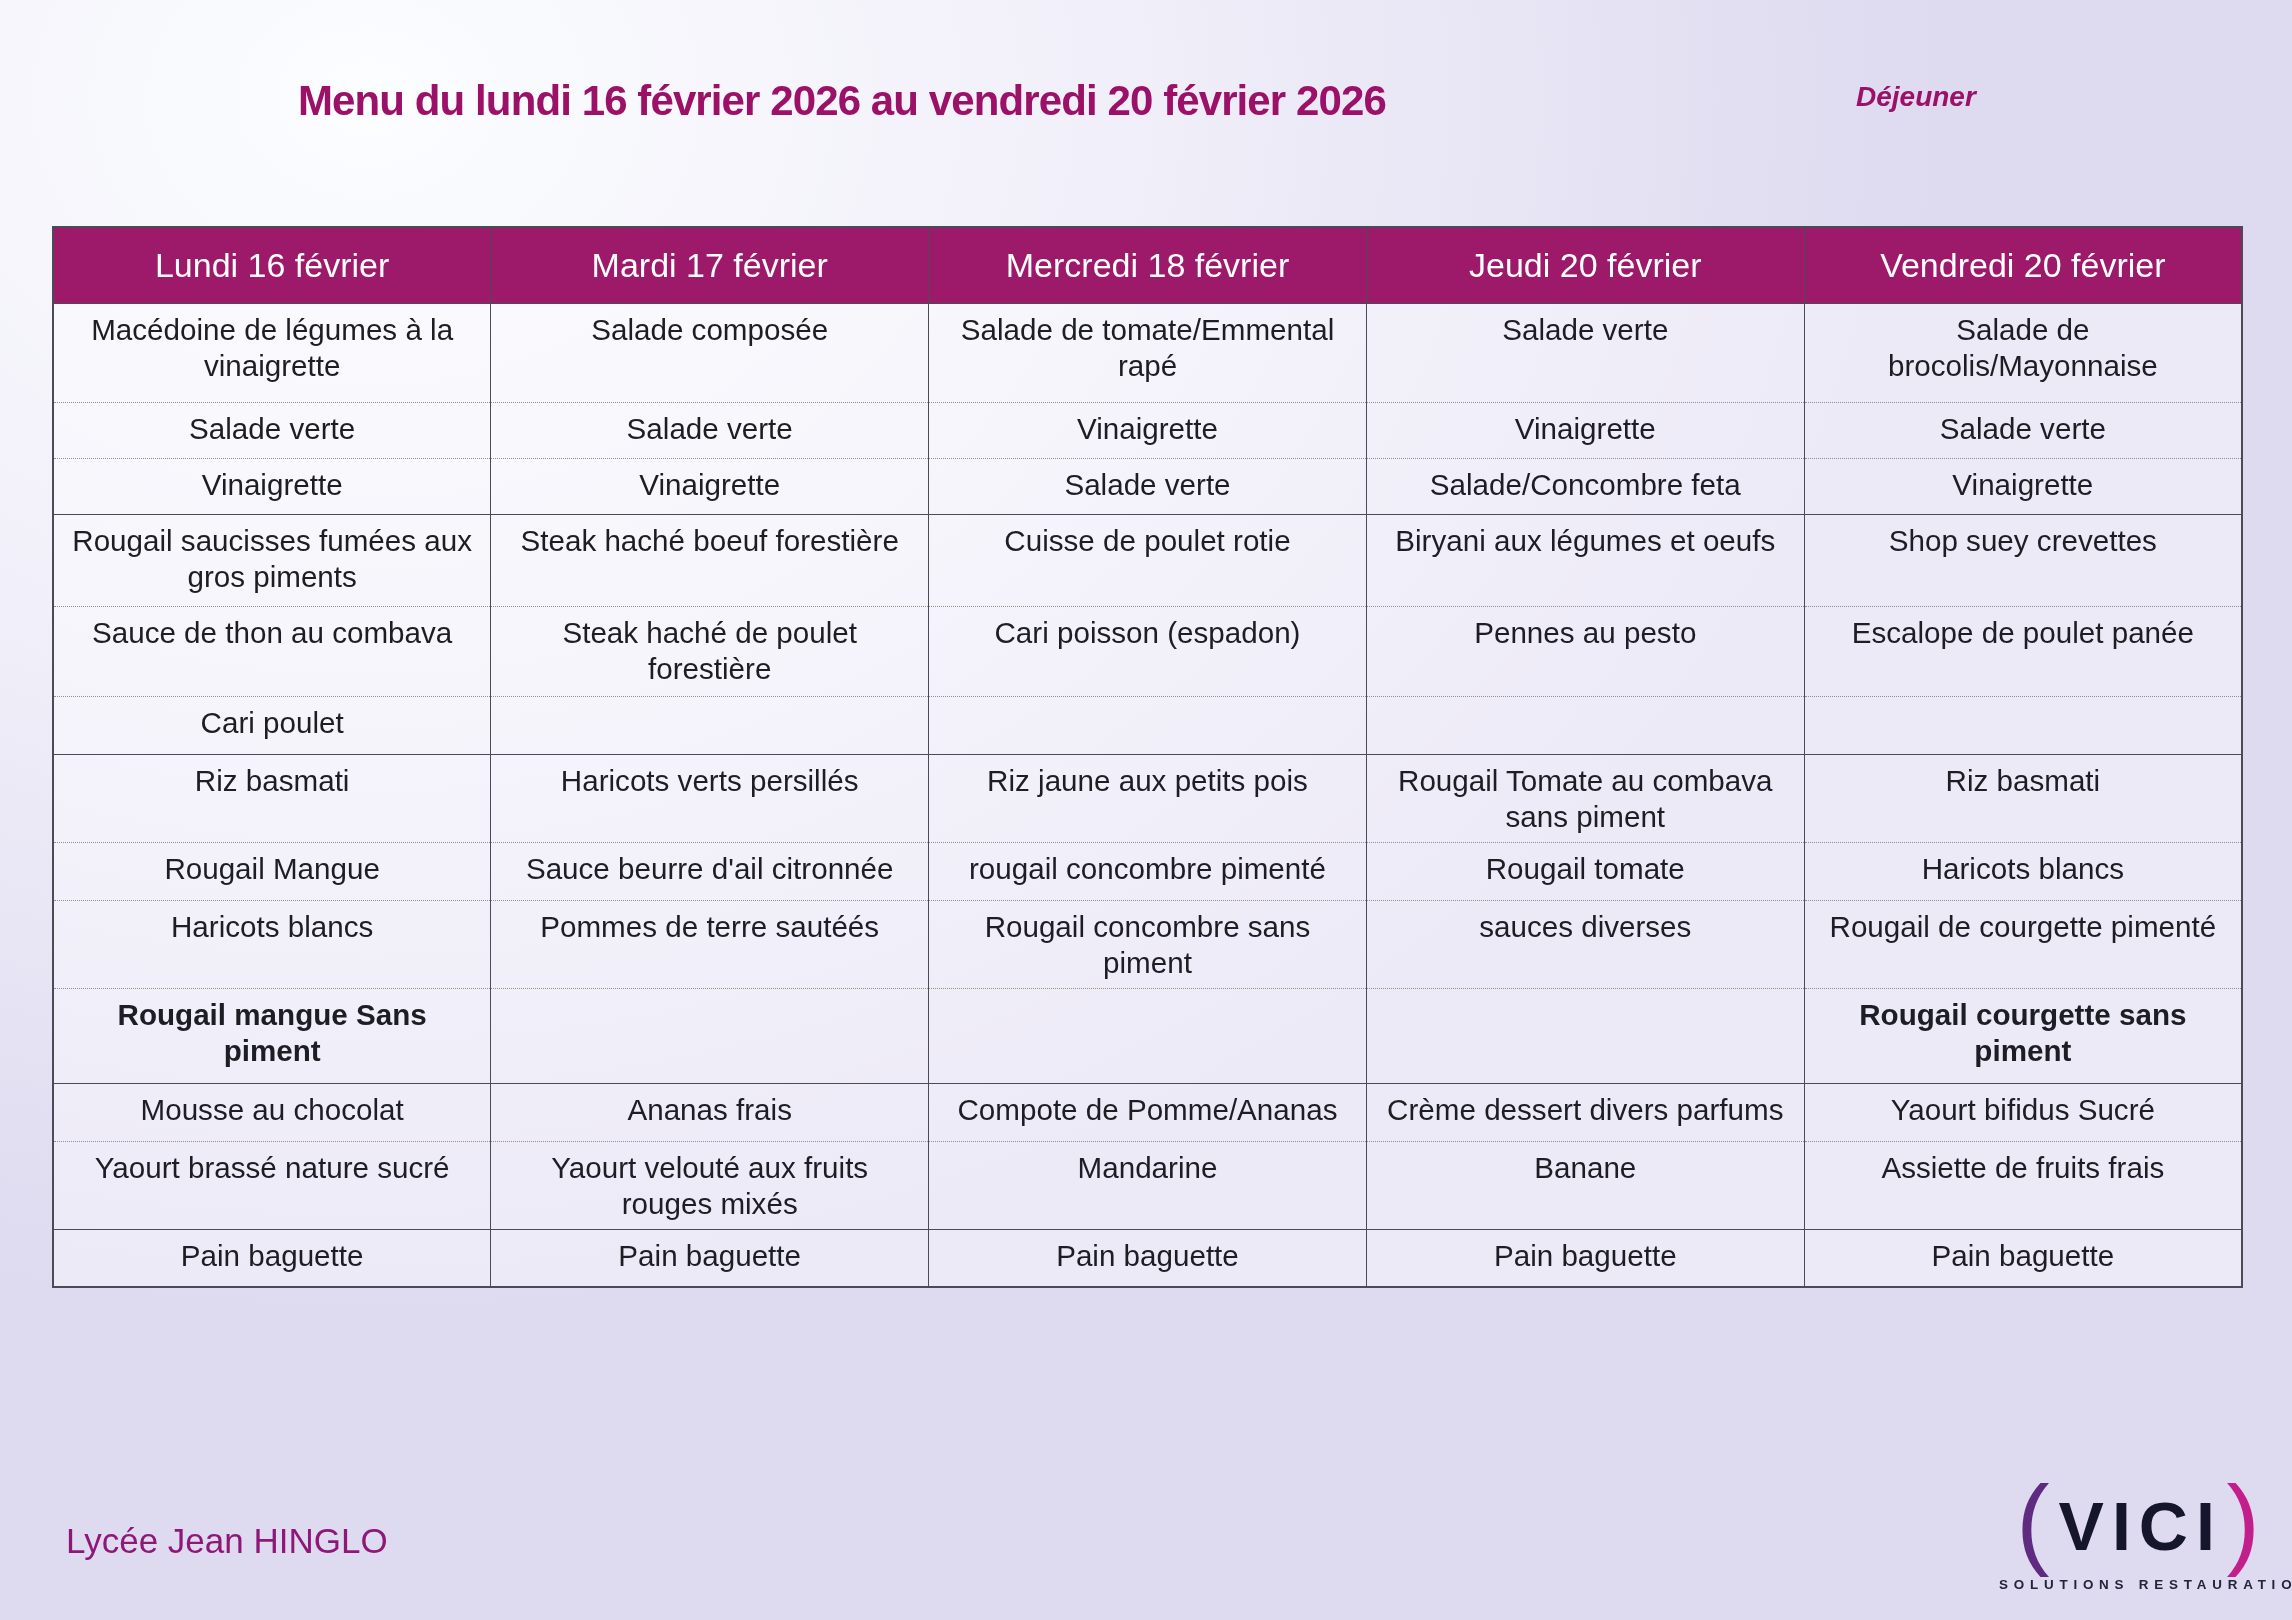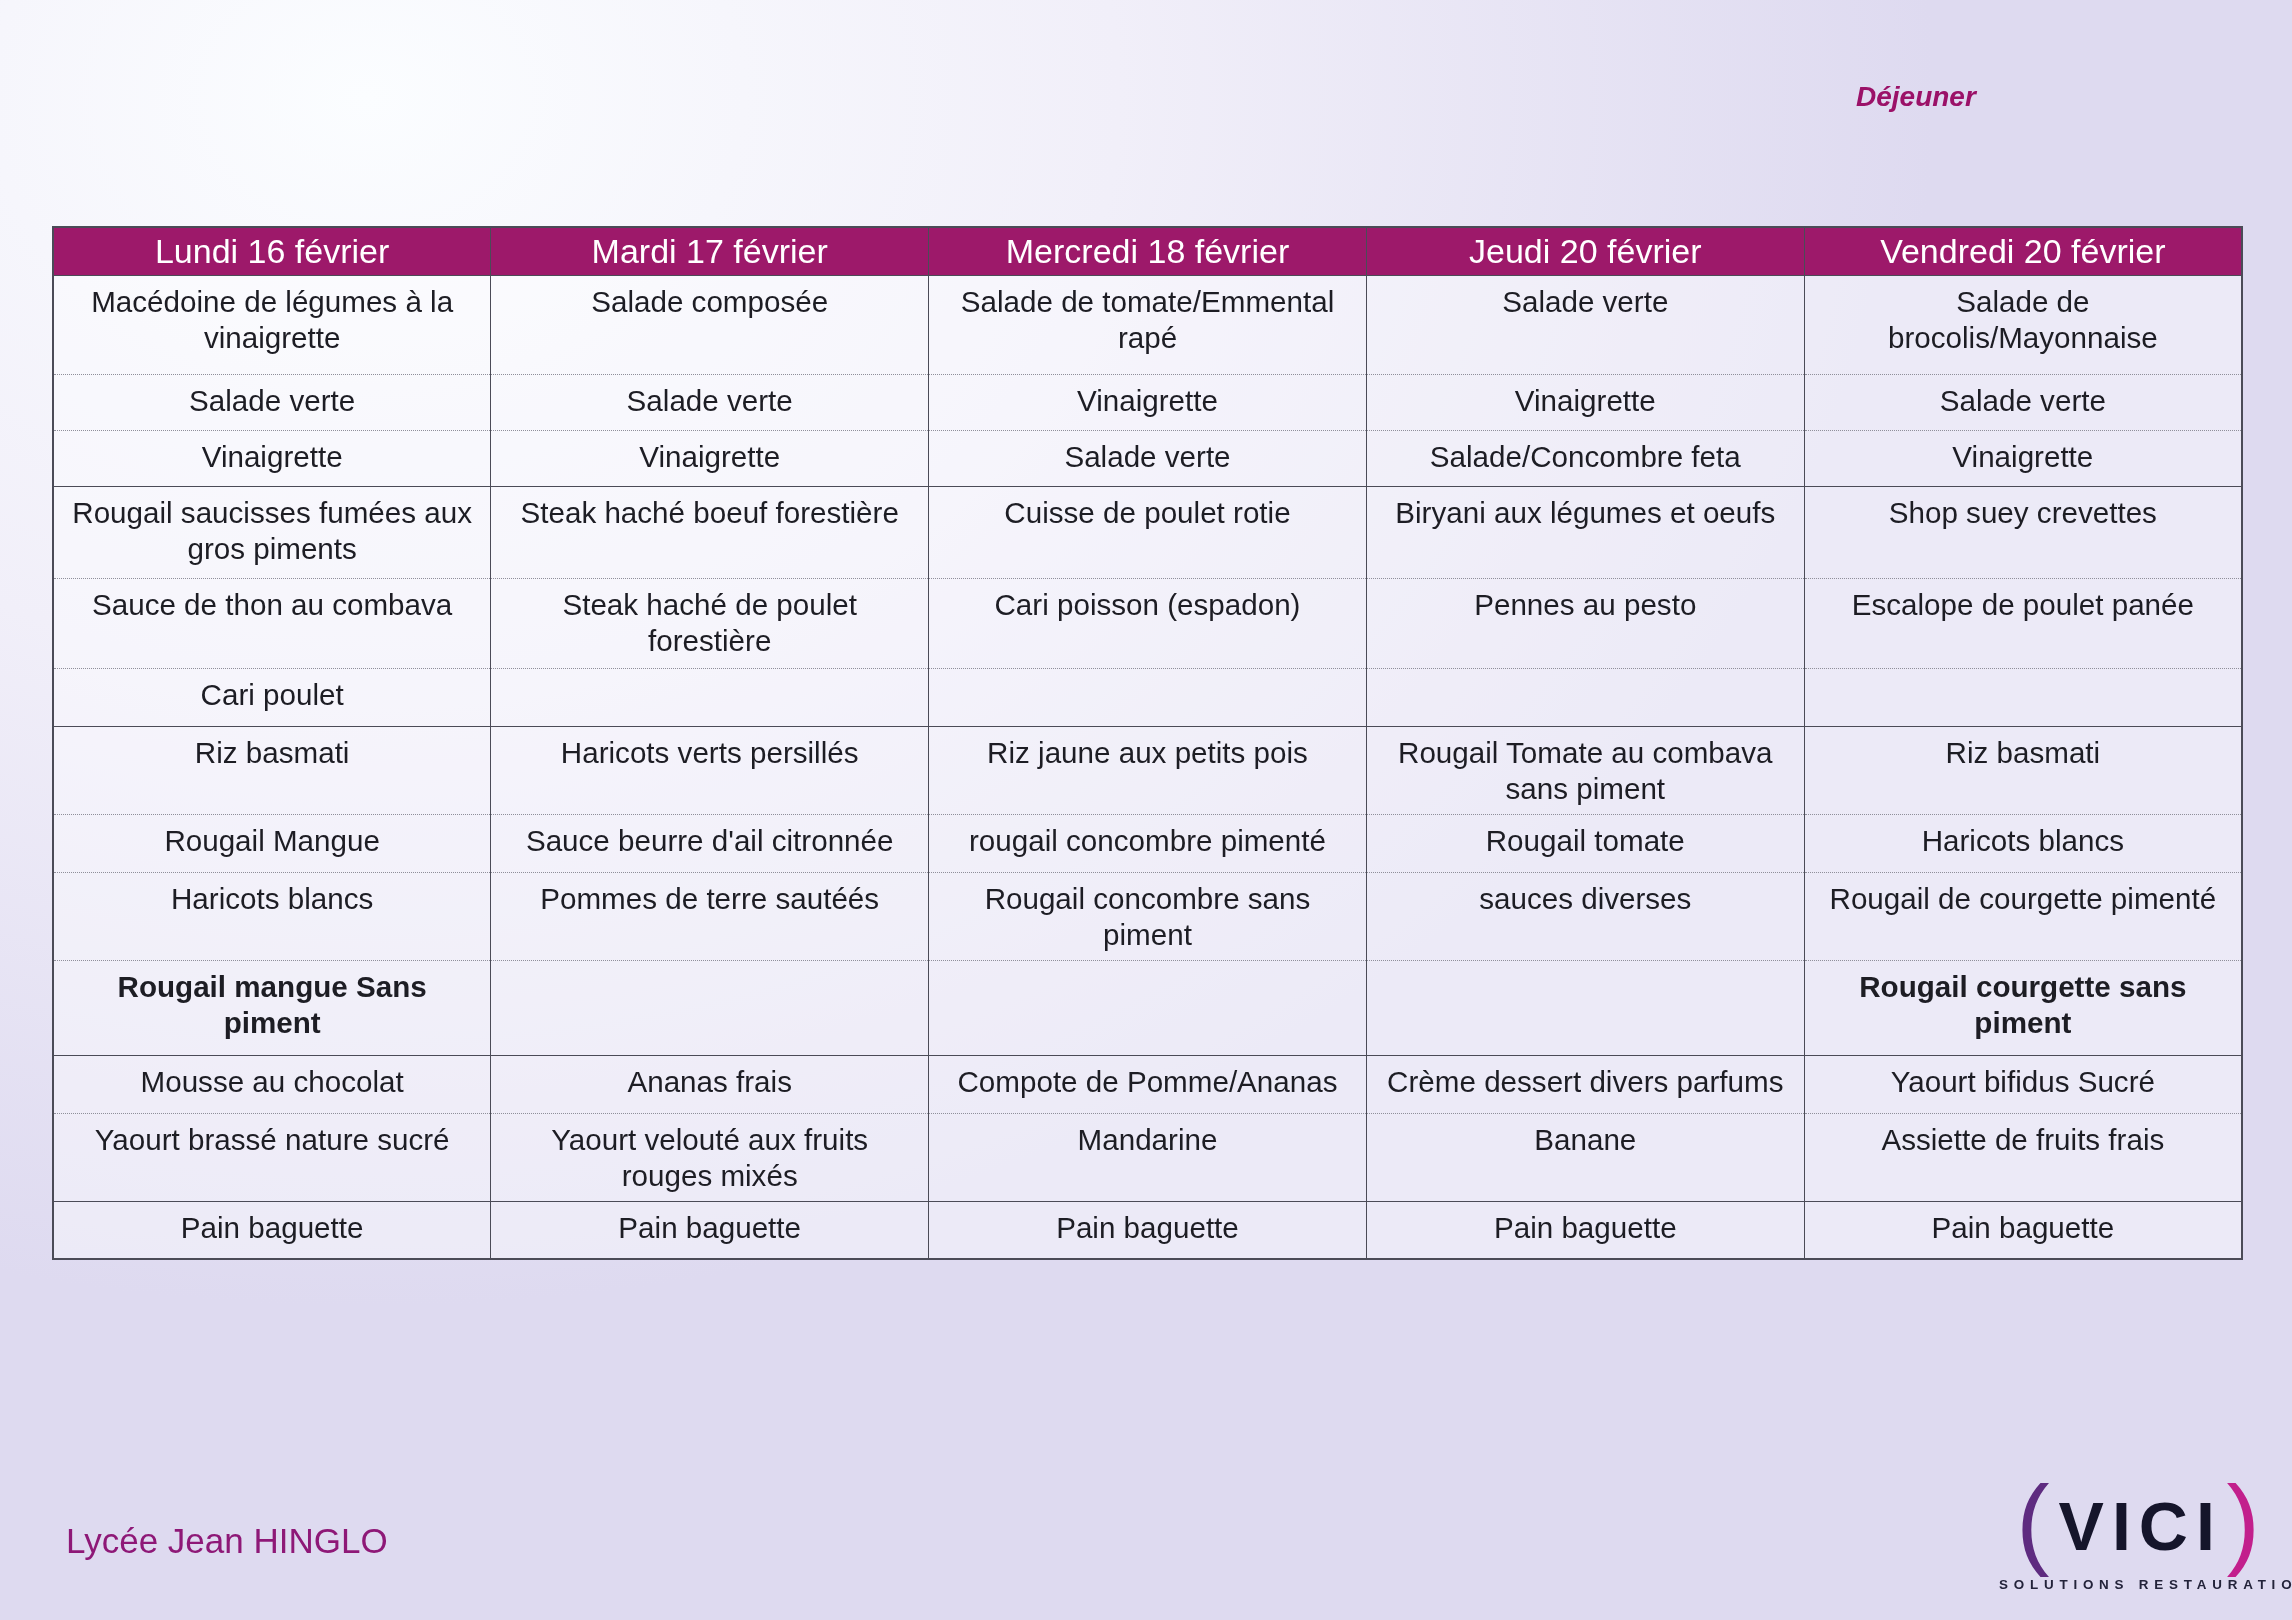--- a/index.html
+++ b/index.html
@@ -38,21 +38,21 @@
     font-size:28px;font-weight:700;font-style:italic;
     color:var(--title-text);
     white-space:nowrap;
   }
   table.menu{
     position:absolute;left:52px;top:226px;width:2191px;
     border-collapse:collapse;table-layout:fixed;
     border:2.7px solid var(--border-solid);
   }
   table.menu th{
-    height:48px;
+    height:76px;
     background:var(--header-bg);
     color:var(--header-text);
     font-size:34px;font-weight:400;
     text-align:center;vertical-align:middle;
     border-left:1.8px solid var(--border-solid);
     border-bottom:1.8px solid var(--border-solid);
   }
   table.menu td{
     vertical-align:top;text-align:center;
     padding:8px 14.3px 0 14.3px;
@@ -95,20 +95,21 @@
     font-size:13.4px;font-weight:600;letter-spacing:5.8px;
     color:var(--logo-tagline);
     white-space:nowrap;
   }
 </style>
 </head>
 <body>
 
 <div class="page">
 
+  <div class="doc-title">Menu du lundi 16 février 2026 au vendredi 20 février 2026</div>
 
   <div class="meal-label">Déjeuner</div>
 
   <table class="menu">
     <thead>
       <tr>
           <th>Lundi 16 février</th>
           <th>Mardi 17 février</th>
           <th>Mercredi 18 février</th>
           <th>Jeudi 20 février</th>

